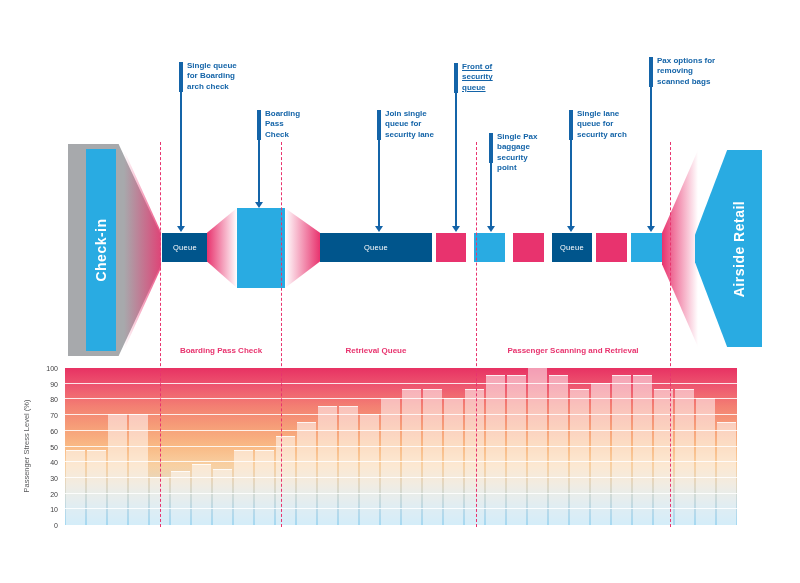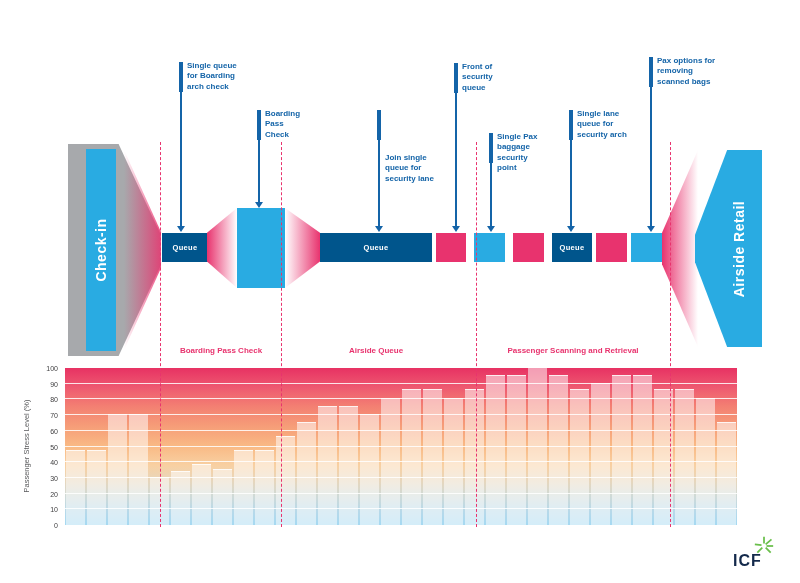--- a/index.html
+++ b/index.html
@@ -13,21 +13,21 @@
     display:flex;align-items:center;justify-content:center;}
   .vtext{transform:rotate(-90deg);white-space:nowrap;color:#fff;font-size:14px;font-weight:bold;letter-spacing:.5px;}
   .funnel-right{position:absolute;left:695px;top:150px;width:67px;height:197px;background:#29abe2;
     clip-path:polygon(0 43%,48% 0,100% 0,100% 100%,48% 100%,0 57%);
     display:flex;align-items:center;justify-content:center;padding-left:22px;box-sizing:border-box;}
 
   .flow-box{position:absolute;top:233px;height:29px;display:flex;align-items:center;justify-content:center;}
   .navy{background:#00558c;}
   .cyan{background:#29abe2;}
   .pink{background:#e8336e;}
-  .queue-label{color:#fff;font-size:7.5px;font-weight:bold;letter-spacing:.3px;}
+  .queue-label{color:#fff;font-size:7.5px;font-weight:normal;letter-spacing:.3px;}
 
   .conn{position:absolute;}
   .conn1{left:124px;top:150px;width:37px;height:200px;
     background:linear-gradient(to right,rgba(232,51,110,0),#e8336e);
     clip-path:polygon(0 0,100% 41%,100% 59%,0 100%);opacity:.85;}
   .conn2{left:207px;top:208px;width:30px;height:80px;
     background:linear-gradient(to right,#e8336e,#ffffff);
     clip-path:polygon(0 31%,100% 0,100% 100%,0 67%);}
   .conn3{left:285px;top:208px;width:35px;height:80px;
     background:linear-gradient(to right,#ffffff,#e8336e);
@@ -111,27 +111,27 @@
   <div class="annot" style="left:258px;top:110px;">
     <div class="annot-line" style="height:92px;"></div>
     <div class="annot-tick"></div>
     <div class="annot-arrow" style="top:92px;"></div>
     <div class="annot-text" style="width:42px;">Boarding Pass Check</div>
   </div>
   <div class="annot" style="left:378px;top:110px;">
     <div class="annot-line" style="height:116px;"></div>
     <div class="annot-tick"></div>
     <div class="annot-arrow" style="top:116px;"></div>
-    <div class="annot-text" style="width:58px;margin-top:44px;">Join single queue for security lane</div>
+    <div class="annot-text" style="width:58px;">Join single queue for security lane</div>
   </div>
   <div class="annot" style="left:455px;top:63px;">
     <div class="annot-line" style="height:163px;"></div>
     <div class="annot-tick"></div>
     <div class="annot-arrow" style="top:163px;"></div>
-    <div class="annot-text" style="width:40px;">Front of security queue</div>
+    <div class="annot-text" style="width:40px;text-decoration:underline;">Front of security queue</div>
   </div>
   <div class="annot" style="left:490px;top:133px;">
     <div class="annot-line" style="height:93px;"></div>
     <div class="annot-tick"></div>
     <div class="annot-arrow" style="top:93px;"></div>
     <div class="annot-text" style="width:46px;">Single Pax baggage security point</div>
   </div>
   <div class="annot" style="left:570px;top:110px;">
     <div class="annot-line" style="height:116px;"></div>
     <div class="annot-tick"></div>
@@ -144,21 +144,21 @@
     <div class="annot-arrow" style="top:169px;"></div>
     <div class="annot-text" style="width:60px;">Pax options for removing scanned bags</div>
   </div>
 
   <div class="dash" style="left:160px;"></div>
   <div class="dash" style="left:281px;"></div>
   <div class="dash" style="left:476px;"></div>
   <div class="dash" style="left:670px;"></div>
 
   <div class="section-label" style="left:161px;width:120px;">Boarding Pass Check</div>
-  <div class="section-label" style="left:326px;width:100px;">Airside Queue</div>
+  <div class="section-label" style="left:326px;width:100px;">Retrieval Queue</div>
   <div class="section-label" style="left:493px;width:160px;">Passenger Scanning and Retrieval</div>
 
   <div class="ylabel">Passenger Stress Level (%)</div>
   <div class="yaxis">
       <div class="ytick" style="bottom: calc(0% - 4px);">0</div>
       <div class="ytick" style="bottom: calc(10% - 4px);">10</div>
       <div class="ytick" style="bottom: calc(20% - 4px);">20</div>
       <div class="ytick" style="bottom: calc(30% - 4px);">30</div>
       <div class="ytick" style="bottom: calc(40% - 4px);">40</div>
       <div class="ytick" style="bottom: calc(50% - 4px);">50</div>
@@ -209,27 +209,14 @@
         <div class="bar" style="height: 90%; background: rgba(255, 255, 255, 0.52);"></div>
         <div class="bar" style="height: 95%; background: rgba(255, 255, 255, 0.52);"></div>
         <div class="bar" style="height: 95%; background: rgba(255, 255, 255, 0.52);"></div>
         <div class="bar" style="height: 86%; background: rgba(255, 255, 255, 0.52);"></div>
         <div class="bar" style="height: 86%; background: rgba(255, 255, 255, 0.52);"></div>
         <div class="bar" style="height: 80%; background: rgba(255, 255, 255, 0.52);"></div>
         <div class="bar" style="height: 65%; background: rgba(255, 255, 255, 0.52);"></div>
       </div>
   </div>
 
-  <div class="logo">
-    <svg class="logo-star" viewBox="0 0 24 24">
-      <g stroke="#6abf4b" stroke-width="2.1" stroke-linecap="butt">
-        <line x1="12" y1="9" x2="12" y2="1"></line>
-        <line x1="14" y1="10" x2="21" y2="4"></line>
-        <line x1="15" y1="12" x2="23" y2="12"></line>
-        <line x1="14" y1="14" x2="20" y2="20"></line>
-        <line x1="10" y1="14" x2="4" y2="20"></line>
-        <line x1="9" y1="11" x2="1" y2="10"></line>
-      </g>
-    </svg>
-    <div class="logo-text">ICF</div>
-  </div>
 
 </div>
 
 </body></html>

